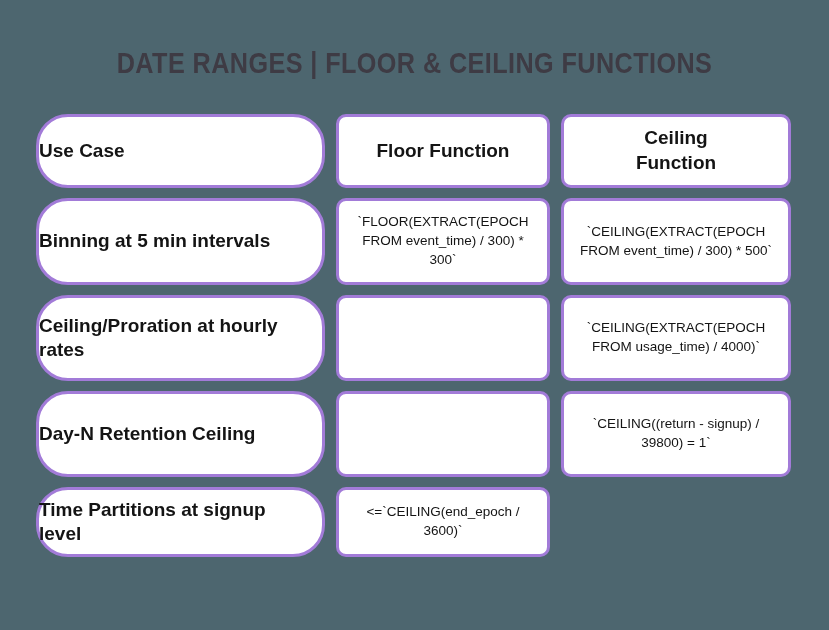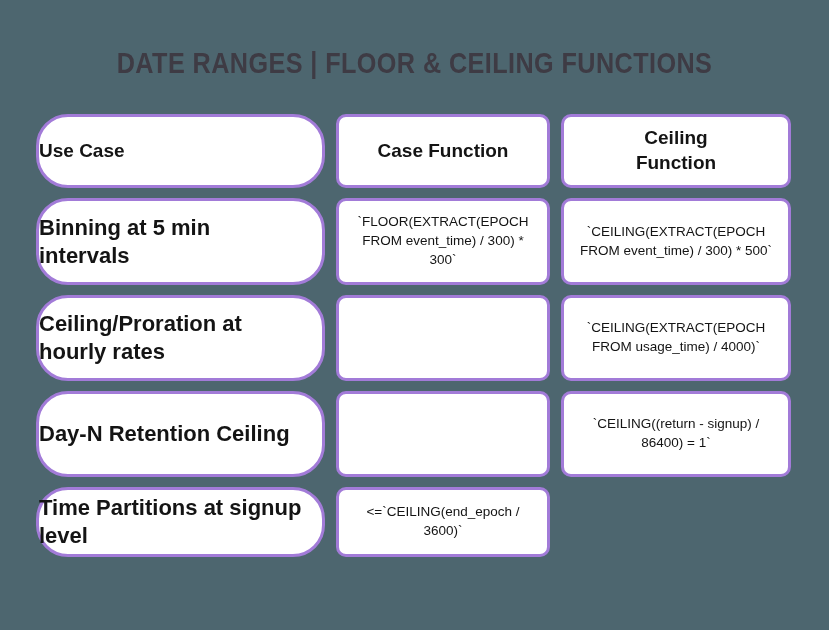--- a/index.html
+++ b/index.html
@@ -57,21 +57,21 @@
     padding-right: 20px;
     border-radius: 32px;
   }
   .head {
     font-weight: 700;
     font-size: 19px;
     line-height: 1.3;
   }
   .usecase {
     font-weight: 700;
-    font-size: 22px;
+    font-size: 19px;
     line-height: 1.27;
   }
   .code {
     font-size: 13.5px;
     line-height: 1.4;
     font-weight: 400;
   }
   .narrow { display: inline-block; max-width: 118px; }
 </style>
 </head>
@@ -79,21 +79,21 @@
 
 <div class="page">
   <h1 class="title">DATE RANGES | FLOOR &amp; CEILING FUNCTIONS</h1>
 
   <div class="grid">
 
     <div class="card left head">
       <span>Use Case</span>
     </div>
     <div class="card head">
-      <span>Case Function</span>
+      <span>Floor Function</span>
     </div>
     <div class="card head">
       <span class="narrow">Ceiling Function</span>
     </div>
 
     <div class="card left usecase">
       <span>Binning at 5 min intervals</span>
     </div>
     <div class="card code">
       <span>`FLOOR(EXTRACT(EPOCH FROM event_time) / 300) * 300`</span>
@@ -112,21 +112,21 @@
       <span>`CEILING(EXTRACT(EPOCH FROM usage_time) / 4000)`</span>
     </div>
 
     <div class="card left usecase">
       <span>Day-N Retention Ceiling</span>
     </div>
     <div class="card code">
       <span></span>
     </div>
     <div class="card code">
-      <span>`CEILING((return - signup) / 86400) = 1`</span>
+      <span>`CEILING((return - signup) / 39800) = 1`</span>
     </div>
 
     <div class="card left usecase">
       <span>Time Partitions at signup level</span>
     </div>
     <div class="card code">
       <span>&lt;=`CEILING(end_epoch / 3600)`</span>
     </div>
   </div>
 </div>

